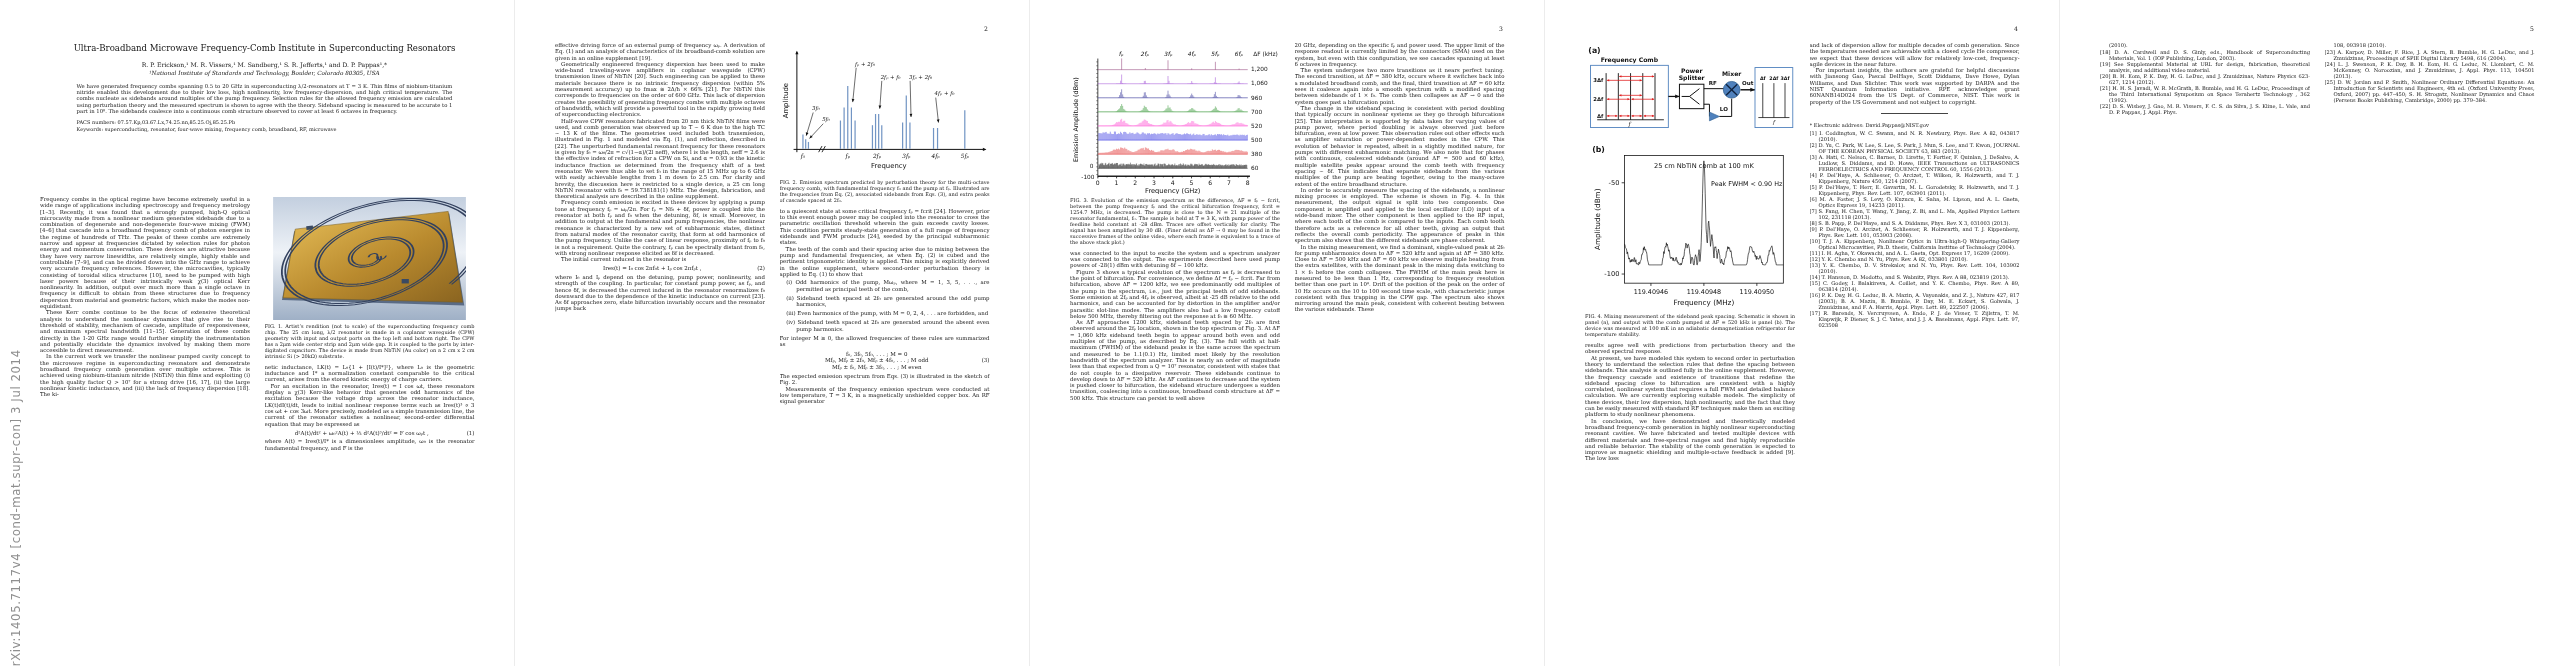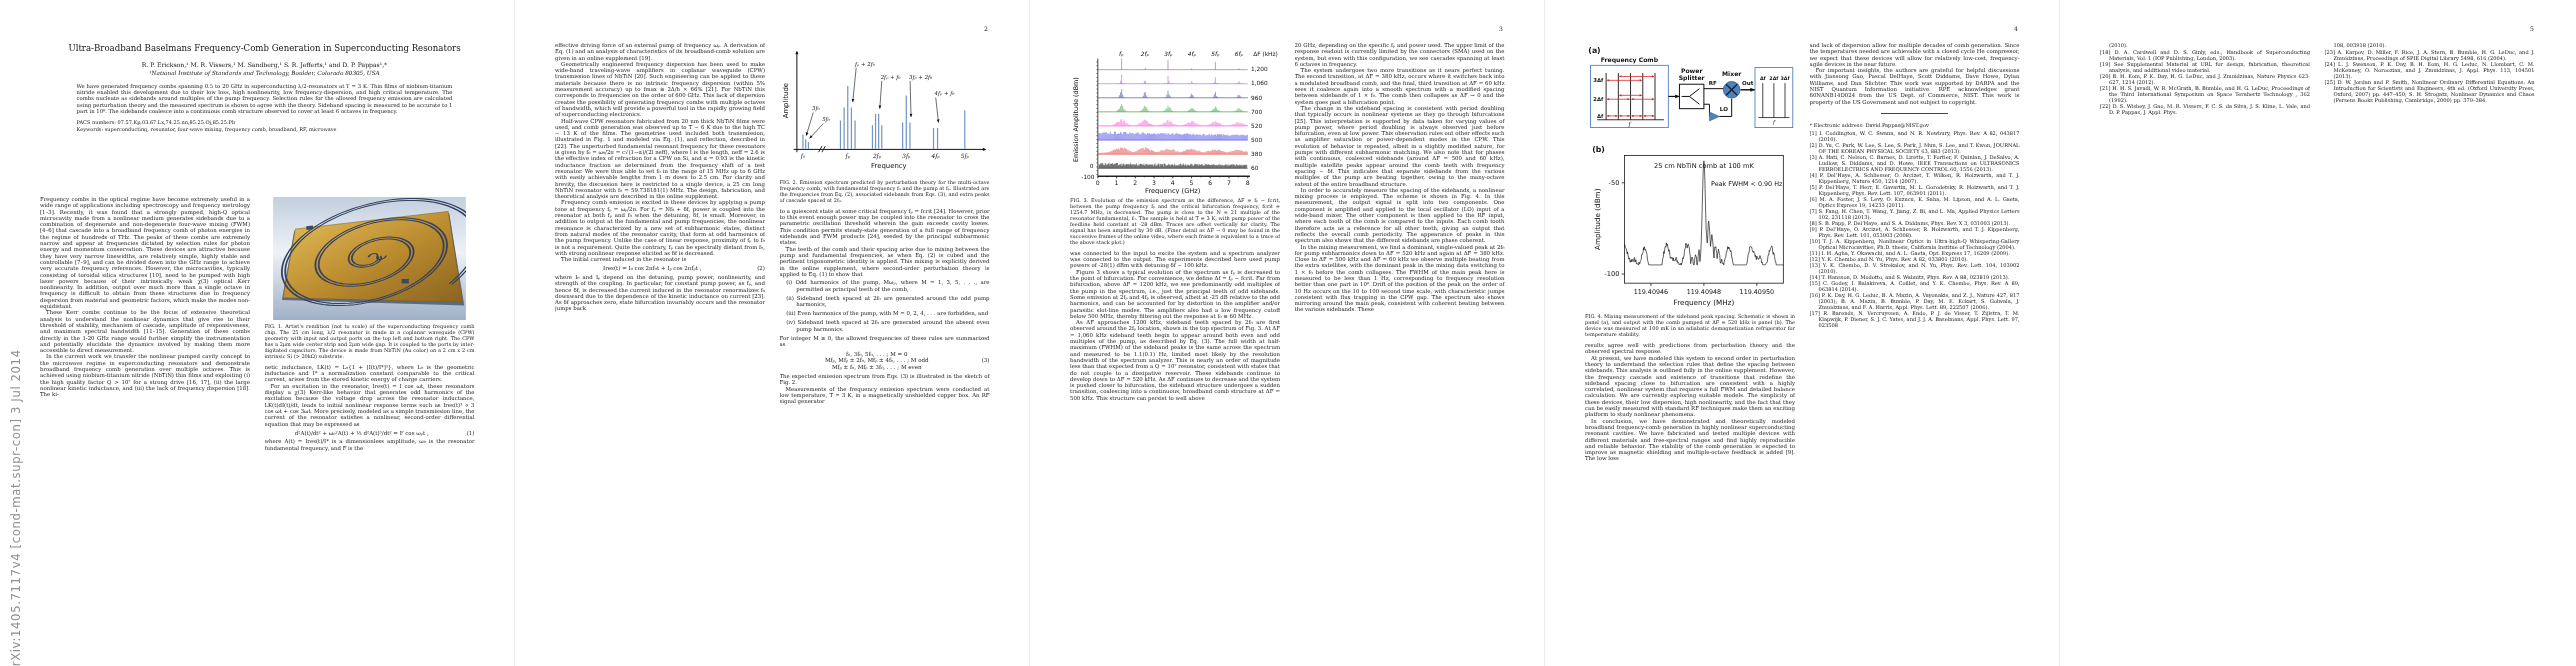--- a/index.html
+++ b/index.html
@@ -39,21 +39,21 @@
   .svgc{margin:0 auto;}
 </style>
 </head>
 <body>
 
 <div id="canvas">
 
   <div class="sheet" id="p1">
     <div class="arxiv">arXiv:1405.7117v4  [cond-mat.supr-con]  3 Jul 2014</div>
     <div class="titleblk">
-      <h1 class="title">Ultra-Broadband Baselmans Frequency-Comb Generation in Superconducting Resonators</h1>
+      <h1 class="title">Ultra-Broadband Microwave Frequency-Comb Institute in Superconducting Resonators</h1>
       <div class="authors">R. P. Erickson,¹ M. R. Vissers,¹ M. Sandberg,¹ S. R. Jefferts,¹ and D. P. Pappas¹,*</div>
       <div class="affil">¹National Institute of Standards and Technology, Boulder, Colorado 80305, USA</div>
       <div class="abstract">We have generated frequency combs spanning 0.5 to 20 GHz in superconducting λ/2-resonators at T = 3 K. Thin films of niobium-titanium nitride enabled this development due to their low loss, high nonlinearity, low frequency-dispersion, and high critical temperature. The combs nucleate as sidebands around multiples of the pump frequency. Selection rules for the allowed frequency emission are calculated using perturbation theory and the measured spectrum is shown to agree with the theory. Sideband spacing is measured to be accurate to 1 part in 10⁸. The sidebands coalesce into a continuous comb structure observed to cover at least 6 octaves in frequency.</div>
       <div class="meta">PACS numbers: 07.57.Kp,03.67.Lx,74.25.nn,85.25.Oj,85.25.Pb</div>
       <div class="meta" style="margin-top:0.6px">Keywords: superconducting, resonator, four-wave mixing, frequency comb, broadband, RF, microwave</div>
     </div>
     <div class="cols p1cols">
       <div class="col">
         <p class="body cont">Frequency combs in the optical regime have become extremely useful in a wide range of applications including spectroscopy and frequency metrology [1–3]. Recently, it was found that a strongly pumped, high-Q optical microcavity made from a nonlinear medium generates sidebands due to a combination of degenerate and non-degenerate four-wave mixing (FWM) [4–6] that cascade into a broadband frequency comb of photon energies in the regime of hundreds of THz. The peaks of these combs are extremely narrow and appear at frequencies dictated by selection rules for photon energy and momentum conservation. These devices are attractive because they have very narrow linewidths, are relatively simple, highly stable and controllable [7–9], and can be divided down into the GHz range to achieve very accurate frequency references. However, the microcavities, typically consisting of toroidal silica structures [10], need to be pumped with high laser powers because of their intrinsically weak χ(3) optical Kerr nonlinearity. In addition, output over much more than a single octave in frequency is difficult to obtain from these structures due to frequency dispersion from material and geometric factors, which make the modes non-equidistant.</p>
         <p class="body">These Kerr combs continue to be the focus of extensive theoretical analysis to understand the nonlinear dynamics that give rise to their threshold of stability, mechanism of cascade, amplitude of responsiveness, and maximum spectral bandwidth [11–15]. Generation of these combs directly in the 1-20 GHz range would further simplify the instrumentation and potentially elucidate the dynamics involved by making them more accessible to direct measurement.</p>

